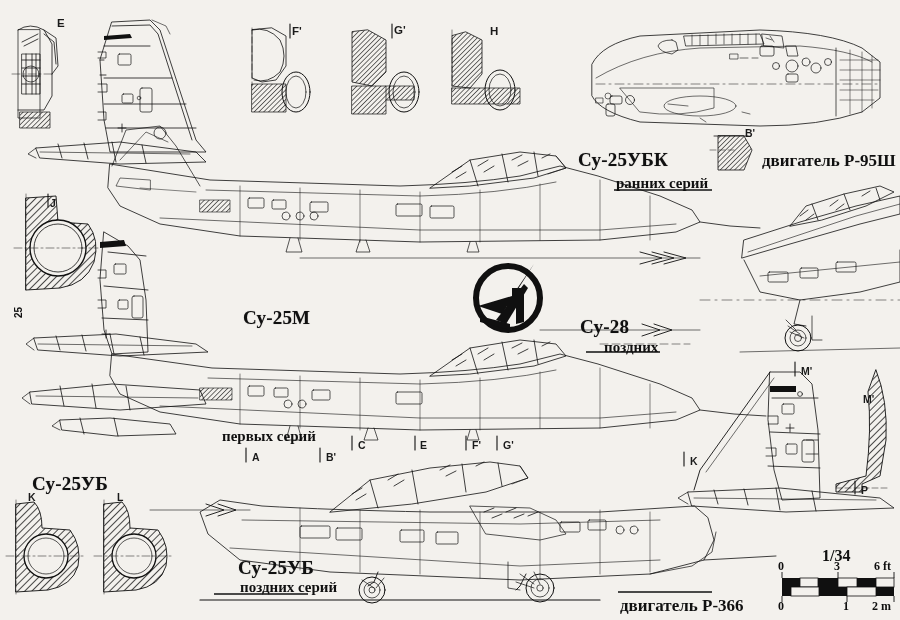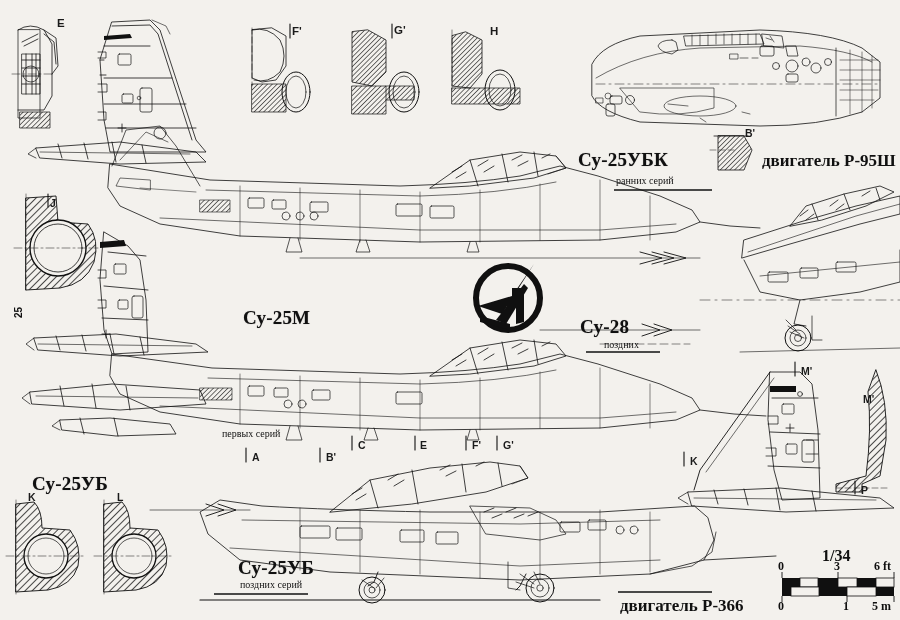--- a/index.html
+++ b/index.html
@@ -13,21 +13,21 @@
   #sheet{position:absolute;inset:0;width:900px;height:620px;}
   #art{position:absolute;left:0;top:0;width:900px;height:620px;}
   .lbl{position:absolute;white-space:nowrap;line-height:1;}
   .title{
     font-family:"Liberation Serif", serif;
     font-weight:bold;font-size:19px;letter-spacing:.2px;
     text-shadow:0 0 1px rgba(0,0,0,.35);
   }
   .sub{
     font-family:"Liberation Serif", serif;
-    font-weight:normal;font-size:10px;
+    font-weight:bold;font-size:15px;
   }
   .eng{
     font-family:"Liberation Serif", serif;
     font-weight:bold;font-size:17px;margin-top:19px;
   }
   .sect{
     font-family:"Liberation Sans", sans-serif;
     font-weight:600;font-size:10.5px;color:#1a1a1a;
   }
   .sectbig{
@@ -464,15 +464,15 @@
   <div class="lbl sect" style="left:117px;top:492px;">L</div>
 
   <div class="lbl pg" style="left:14px;top:318px;">25</div>
 
   <div class="lbl ratio" style="left:822px;top:548px;">1/34</div>
   <div class="lbl scalenum" style="left:778px;top:560px;">0</div>
   <div class="lbl scalenum" style="left:834px;top:560px;">3</div>
   <div class="lbl scalenum" style="left:874px;top:560px;">6 ft</div>
   <div class="lbl scalenum" style="left:778px;top:600px;">0</div>
   <div class="lbl scalenum" style="left:843px;top:600px;">1</div>
-  <div class="lbl scalenum" style="left:872px;top:600px;">5 m</div>
+  <div class="lbl scalenum" style="left:872px;top:600px;">2 m</div>
 
 </div>
 
 </body></html>

